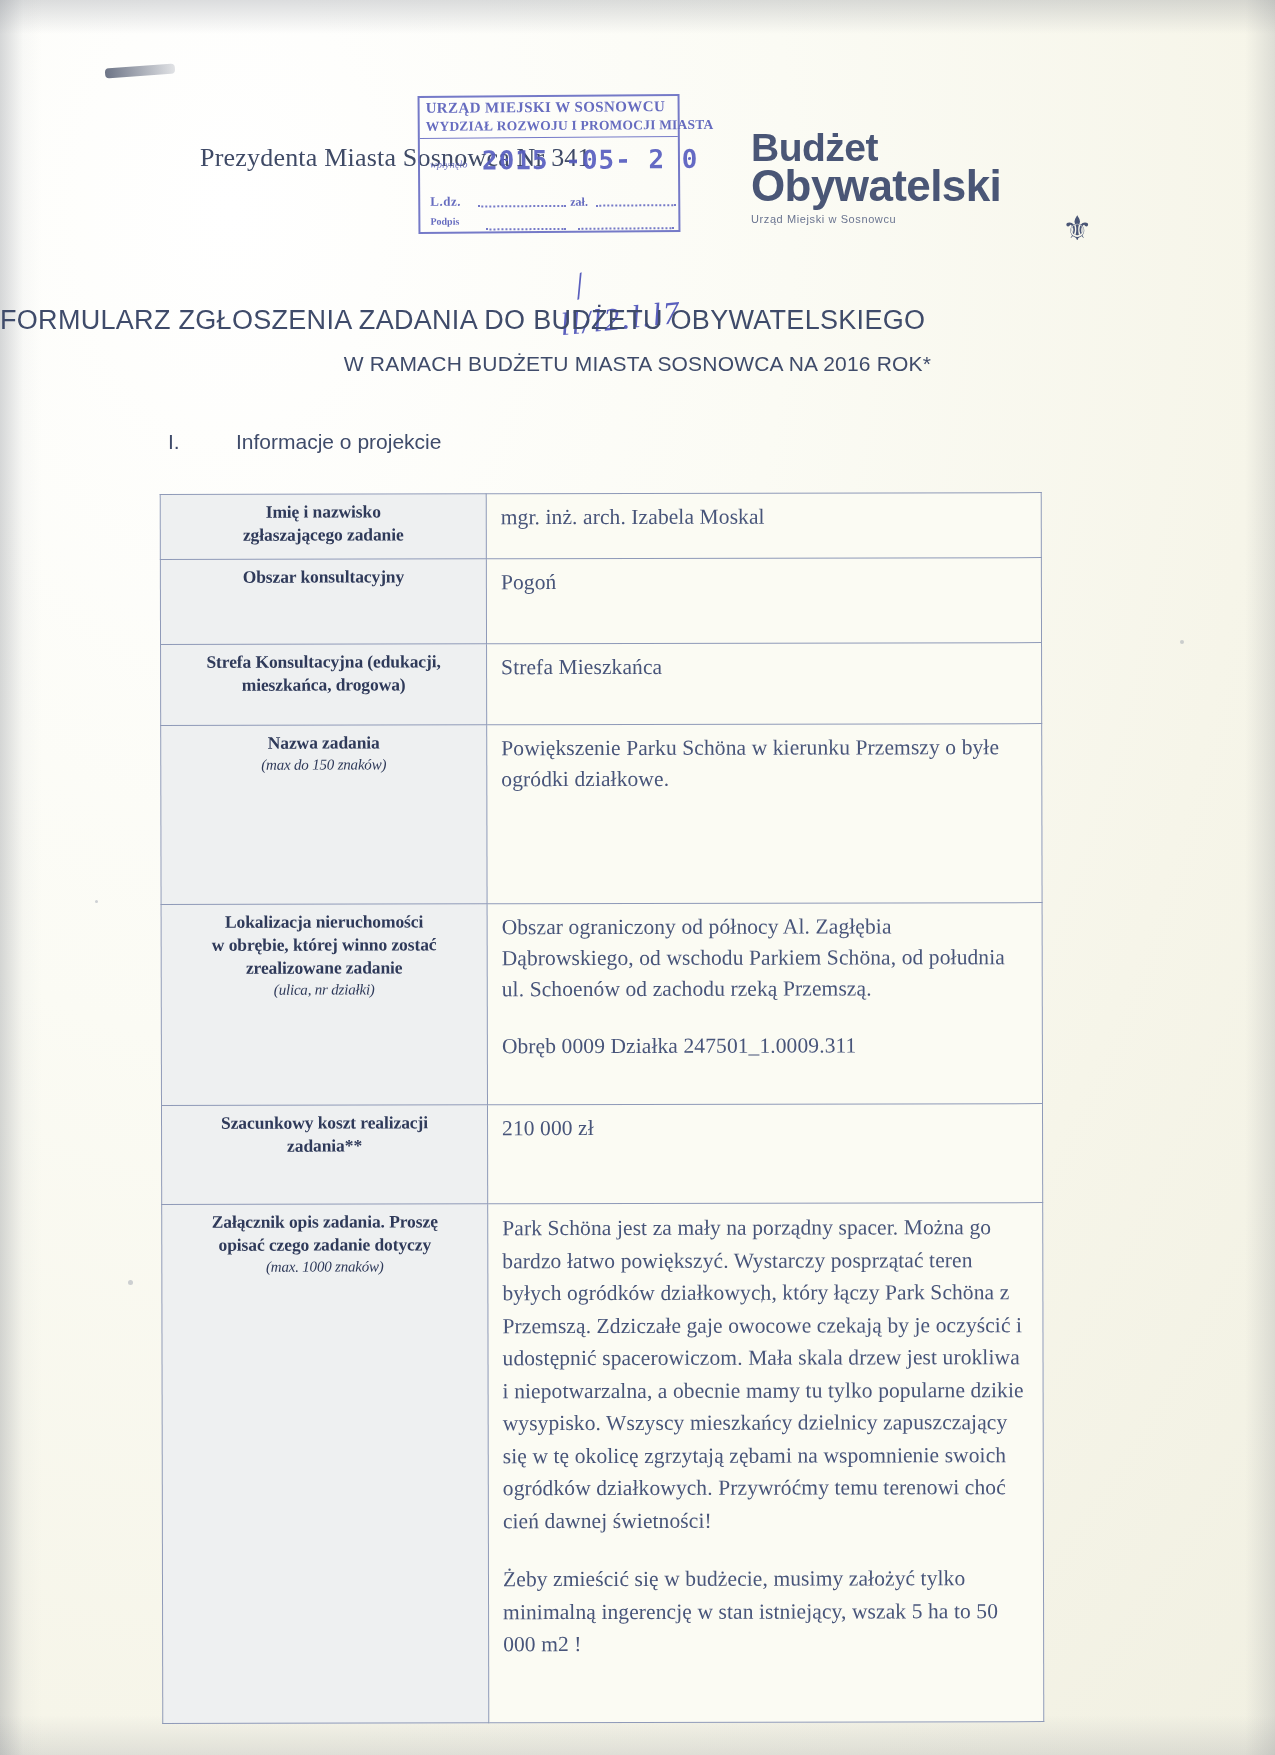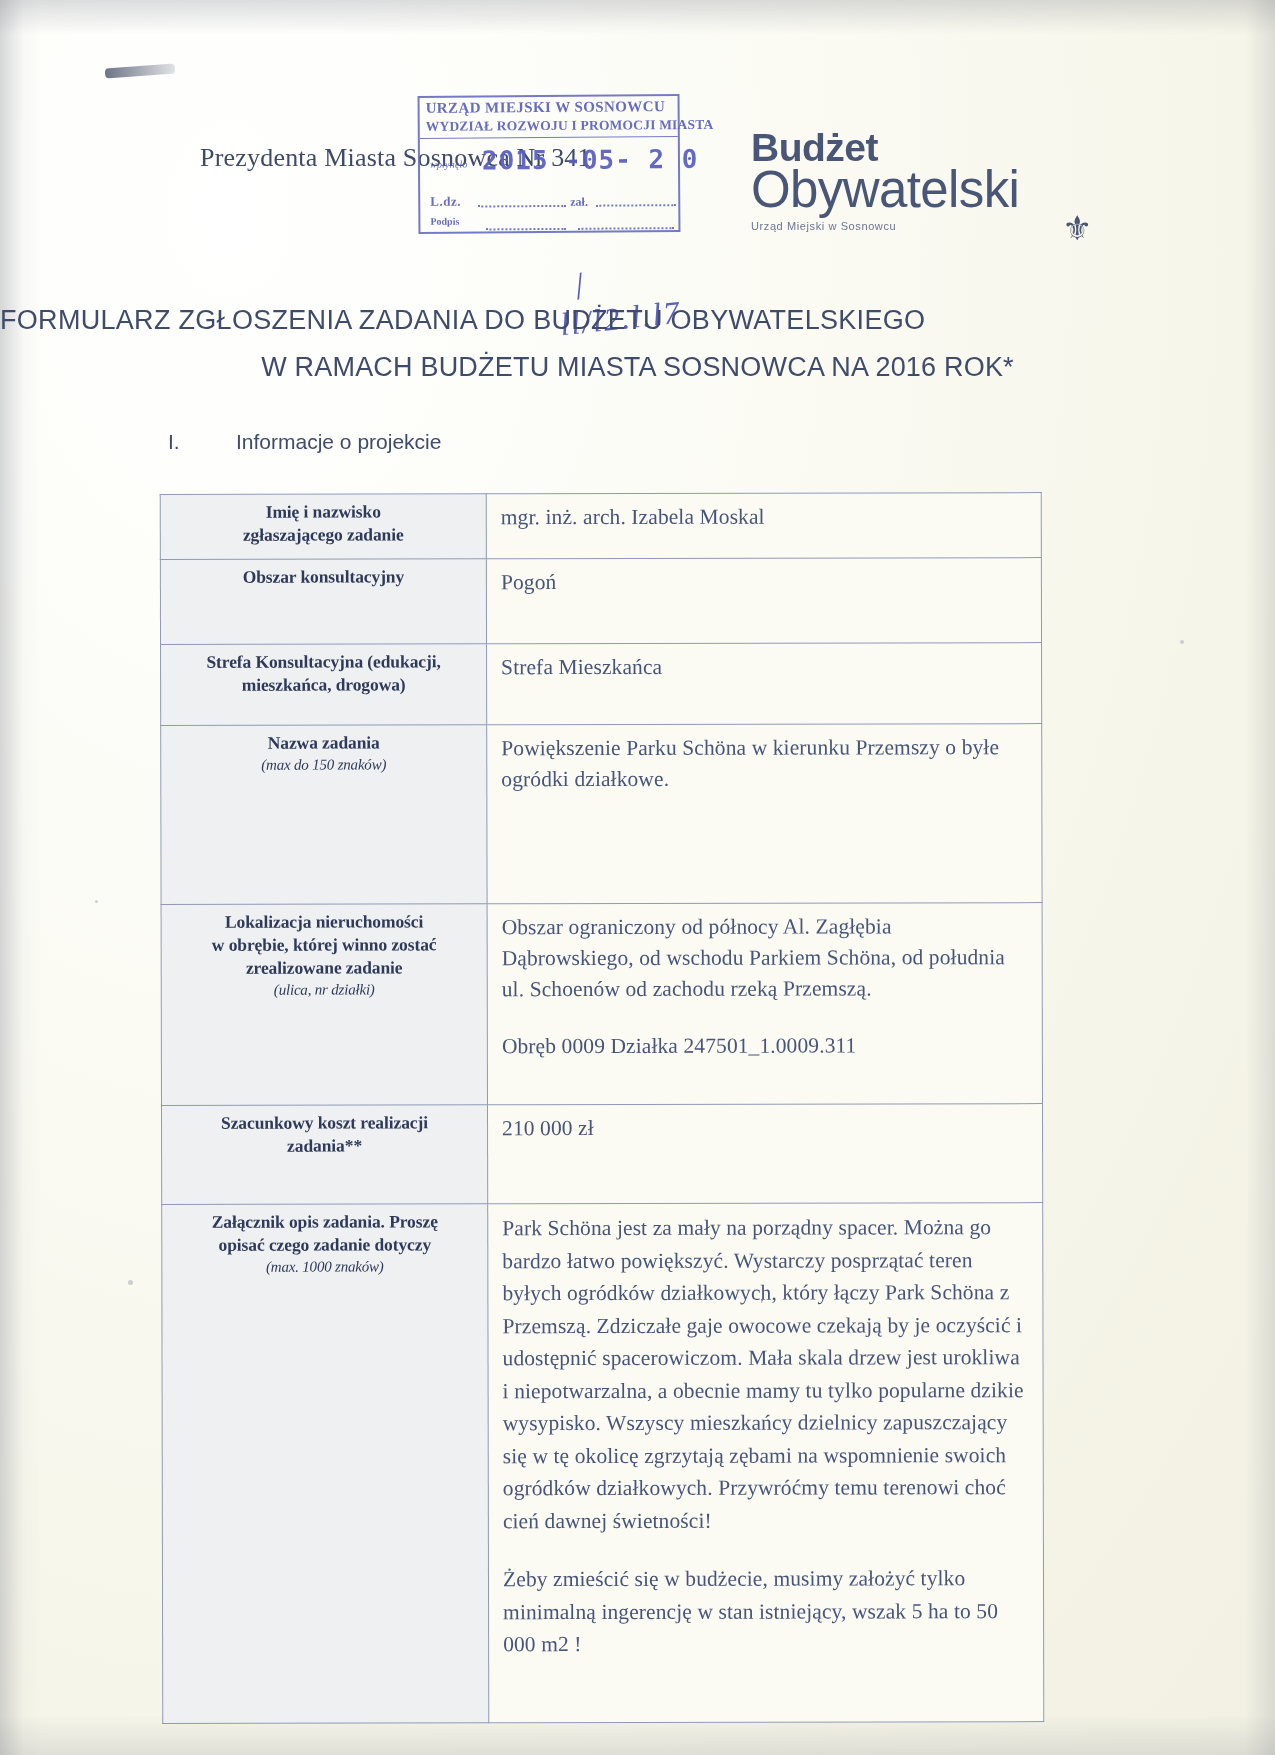--- a/index.html
+++ b/index.html
@@ -162,21 +162,21 @@
   .logo {
     position: absolute;
     right: 224px; top: 0px;
     width: 300px;
     text-align: left;
     font-family: "Liberation Sans", sans-serif;
     color: #4a5676;
     line-height: .93;
   }
   .logo-l1 { font-size: 39px; font-weight: bold; letter-spacing: -.5px; }
-  .logo-l2 { font-size: 51px; font-weight: normal; letter-spacing: -.6px; }
+  .logo-l2 { font-size: 44px; font-weight: bold; letter-spacing: -.6px; }
   .logo-l3 { font-size: 39px; font-weight: normal; letter-spacing: -.3px; }
   .logo-sub {
     font-size: 11px; font-weight: normal;
     letter-spacing: .6px; margin-top: 7px;
     color: #6a7490;
   }
   .crest {
     position: absolute;
     right: 185px; top: 78px;
     width: 28px; height: 40px;
@@ -190,21 +190,21 @@
     font-family: "Liberation Sans", sans-serif;
     font-size: 27px;
     letter-spacing: .3px;
     color: #3f4b6a;
   }
   .title-sub {
     position: absolute;
     left: 0; right: 0; top: 352px;
     text-align: center;
     font-family: "Liberation Sans", sans-serif;
-    font-size: 27px;
+    font-size: 21px;
     letter-spacing: .2px;
     color: #3f4b6a;
   }
   .section-head {
     position: absolute;
     left: 168px; top: 430px;
     font-family: Liberation Sans, sans-serif;
     font-size: 21px;
     color: #3f4b6a;
   }

